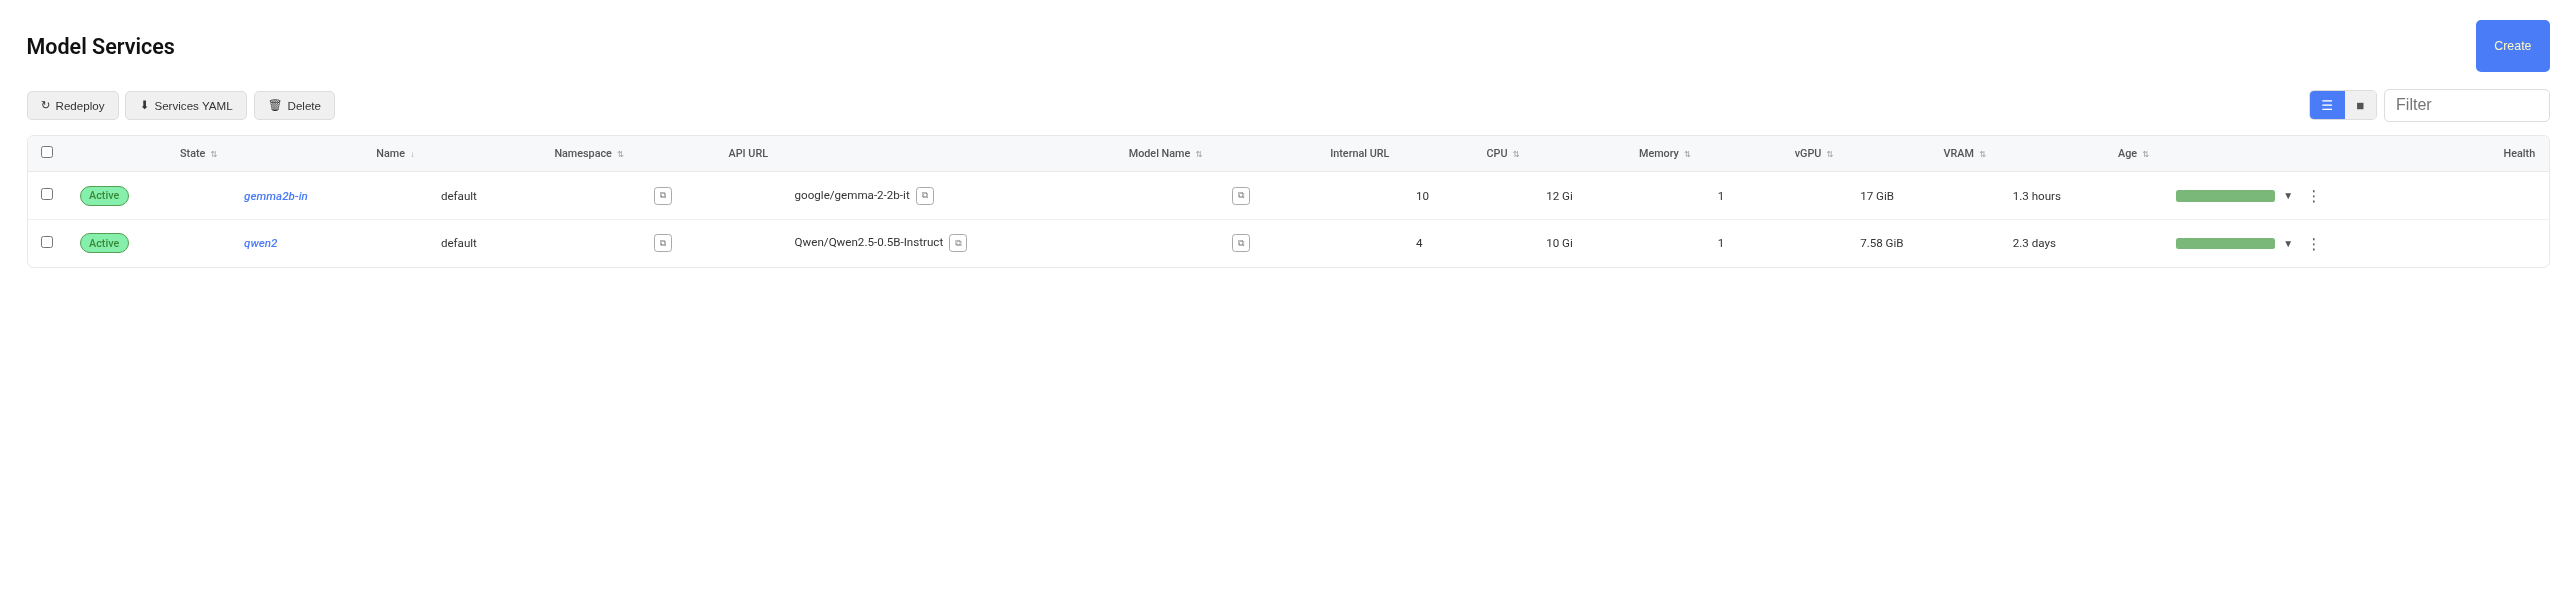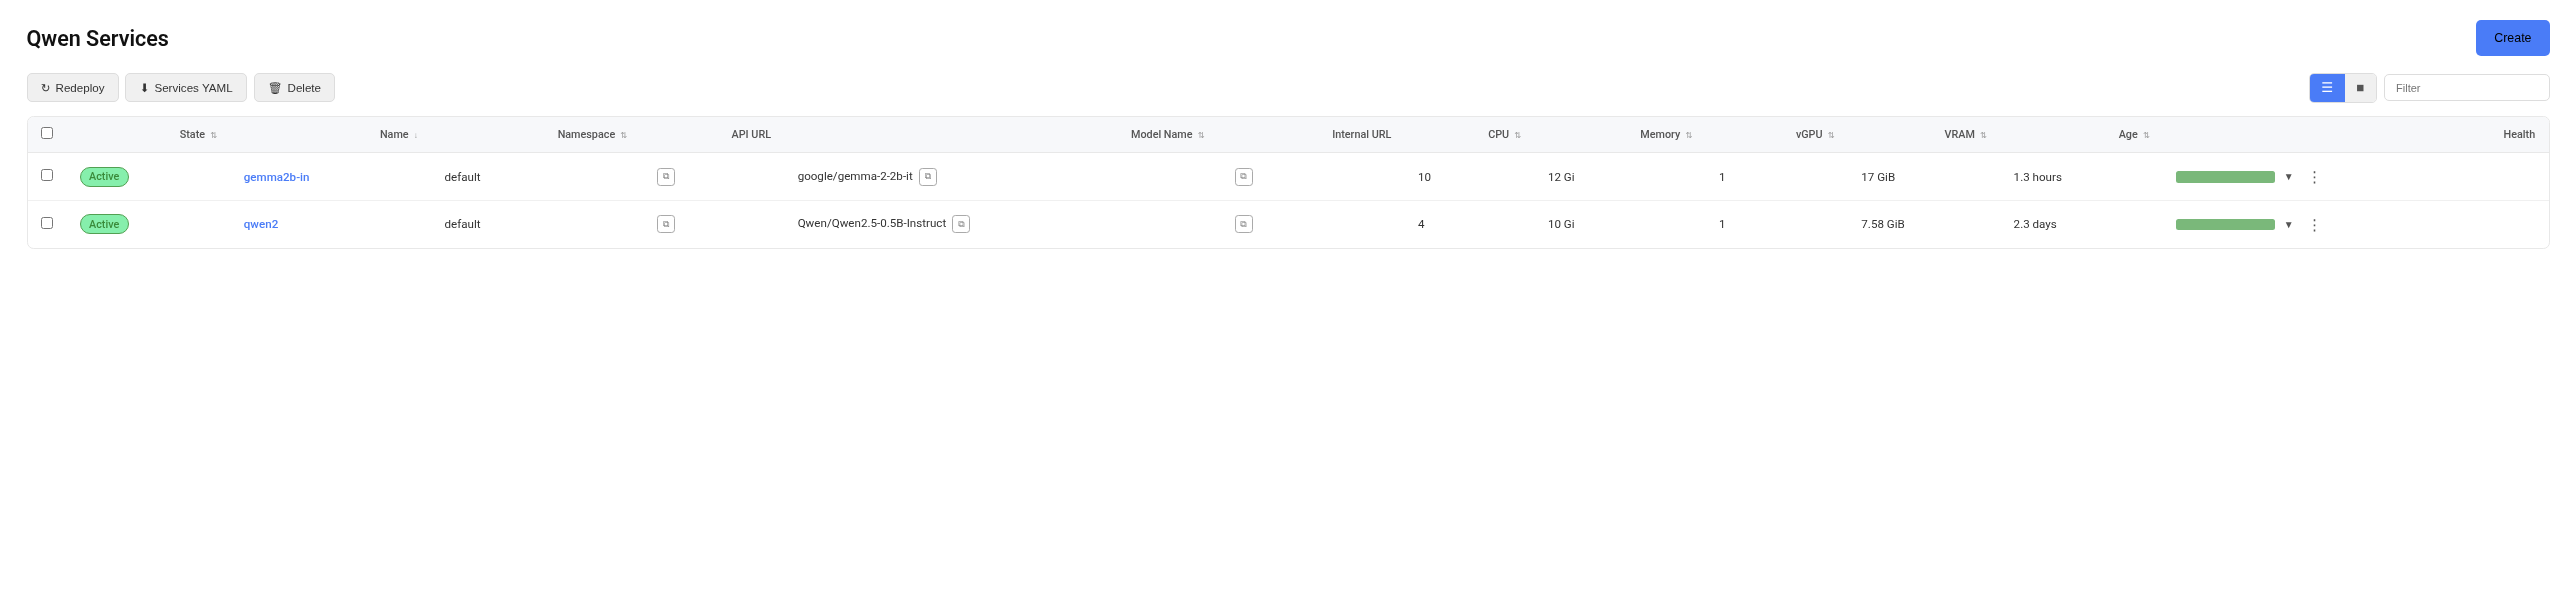--- a/index.html
+++ b/index.html
@@ -19,24 +19,24 @@
     }
 
     .page-title {
       font-size: 21.5px;
       font-weight: 600;
       color: #111;
     }
 
     .create-button {
       background: #4a7cf7;
-      color: #000000;
+      color: #fef9c3;
       border: none;
       border-radius: 5px;
-      padding: 11px 18px;
+      padding: 19px 18px;
       font-size: 12.4px;
       font-weight: 500;
       cursor: pointer;
     }
 
     .toolbar {
       display: flex;
       align-items: center;
       justify-content: space-between;
       margin-bottom: 13.3px;
@@ -83,21 +83,21 @@
     }
     .view-btn.active {
       background: #4a7cf7;
       color: #fff;
     }
 
     .filter-input {
       border: 0.8px solid #ddd;
       border-radius: 5px;
       padding: 6.6px 11.6px;
-      font-size: 11px;
+      font-size: 16px;
       width: 166px;
       color: #999;
       outline: none;
     }
 
     .table-container {
       border: 0.8px solid #e8e8e8;
       border-radius: 6.6px;
       overflow: hidden;
     }
@@ -161,20 +161,21 @@
       color: #3a8a3a;
       background: #86efac;
       font-weight: 500;
     }
 
     .link-cell {
       color: #4a7cf7;
       cursor: pointer;
       text-decoration: none;
       font-weight: 500;
+      font-style: italic;
     }
 
     .copy-icon {
       display: inline-flex;
       align-items: center;
       justify-content: center;
       width: 18px;
       height: 18px;
       border: 1.2px solid #aaa;
       border-radius: 3.3px;
@@ -214,21 +215,21 @@
       font-size: 15px;
       color: #555;
       padding: 1.7px 5px;
       line-height: 1;
     }
   </style>
 </head>
 <body>
 
 <div class="page-header">
-  <h1 class="page-title">Qwen Services</h1>
+  <h1 class="page-title">Model Services</h1>
   <button class="create-button">Create</button>
 </div>
 
 <div class="toolbar">
   <div class="toolbar-left">
     <button class="toolbar-btn">
       <span>↻</span>
       <span>Redeploy</span>
     </button>
     <button class="toolbar-btn">

